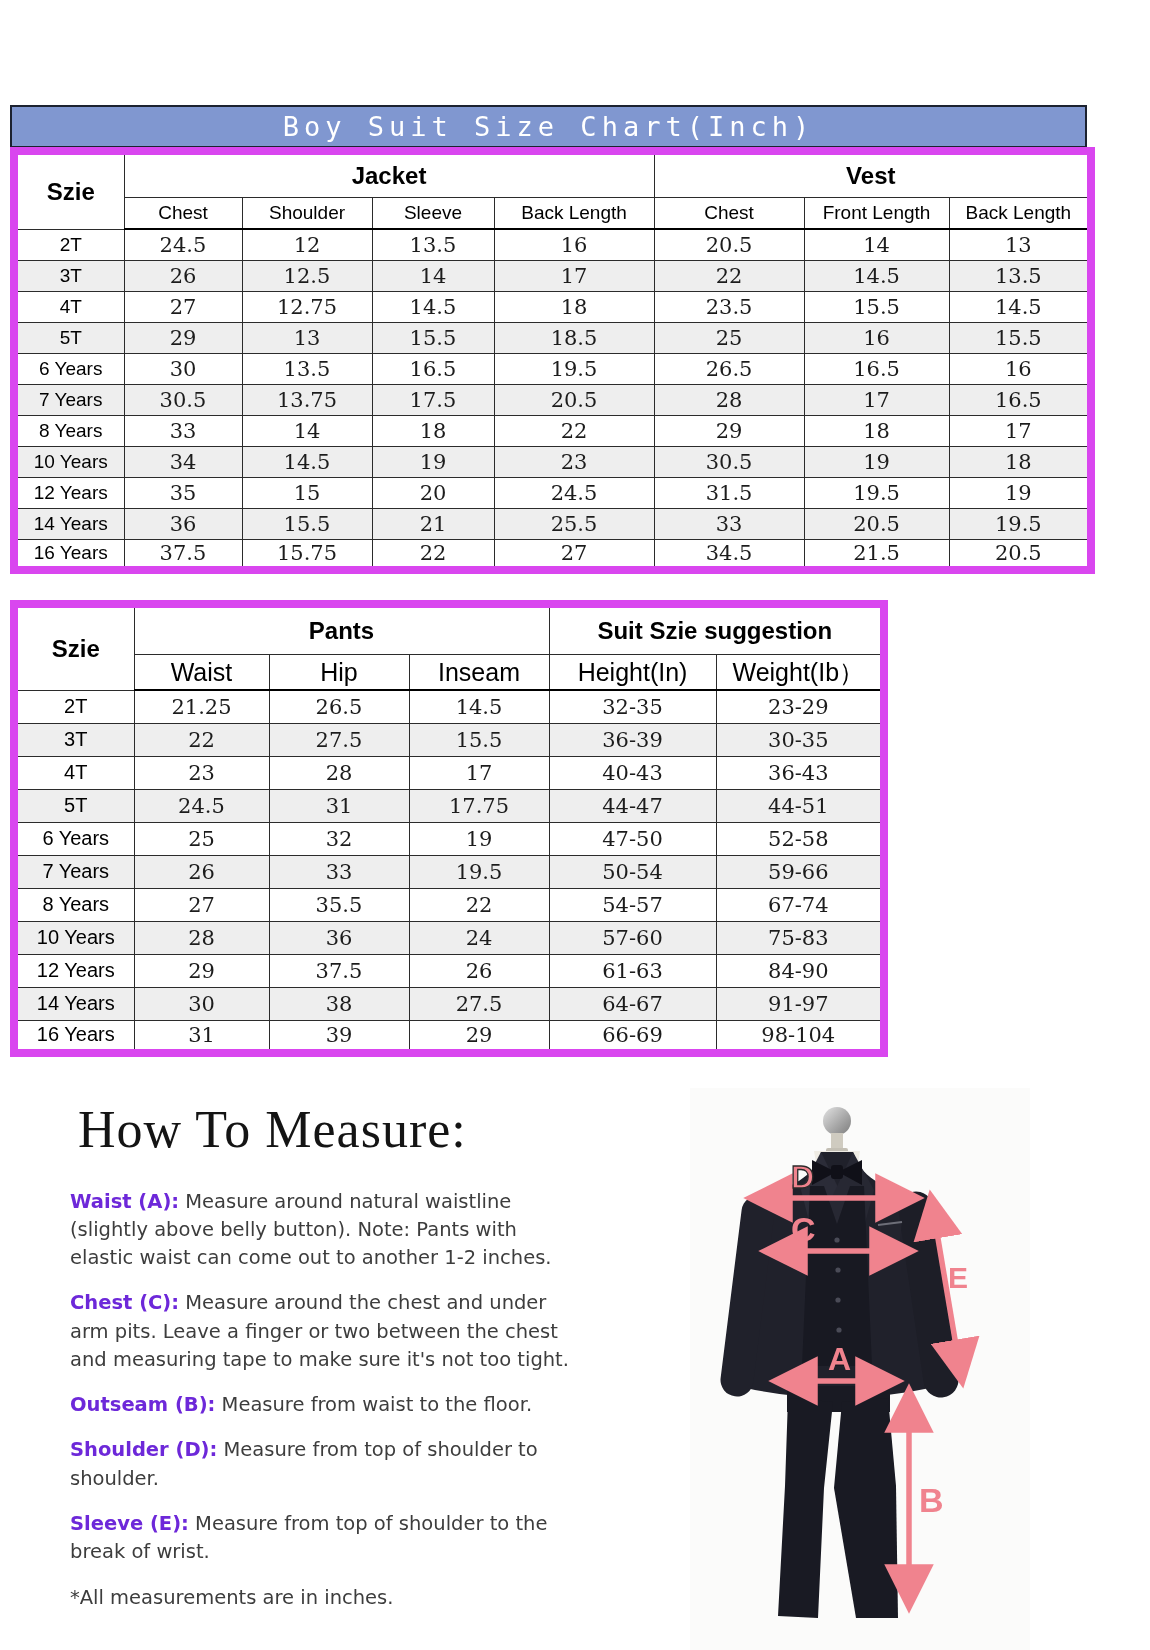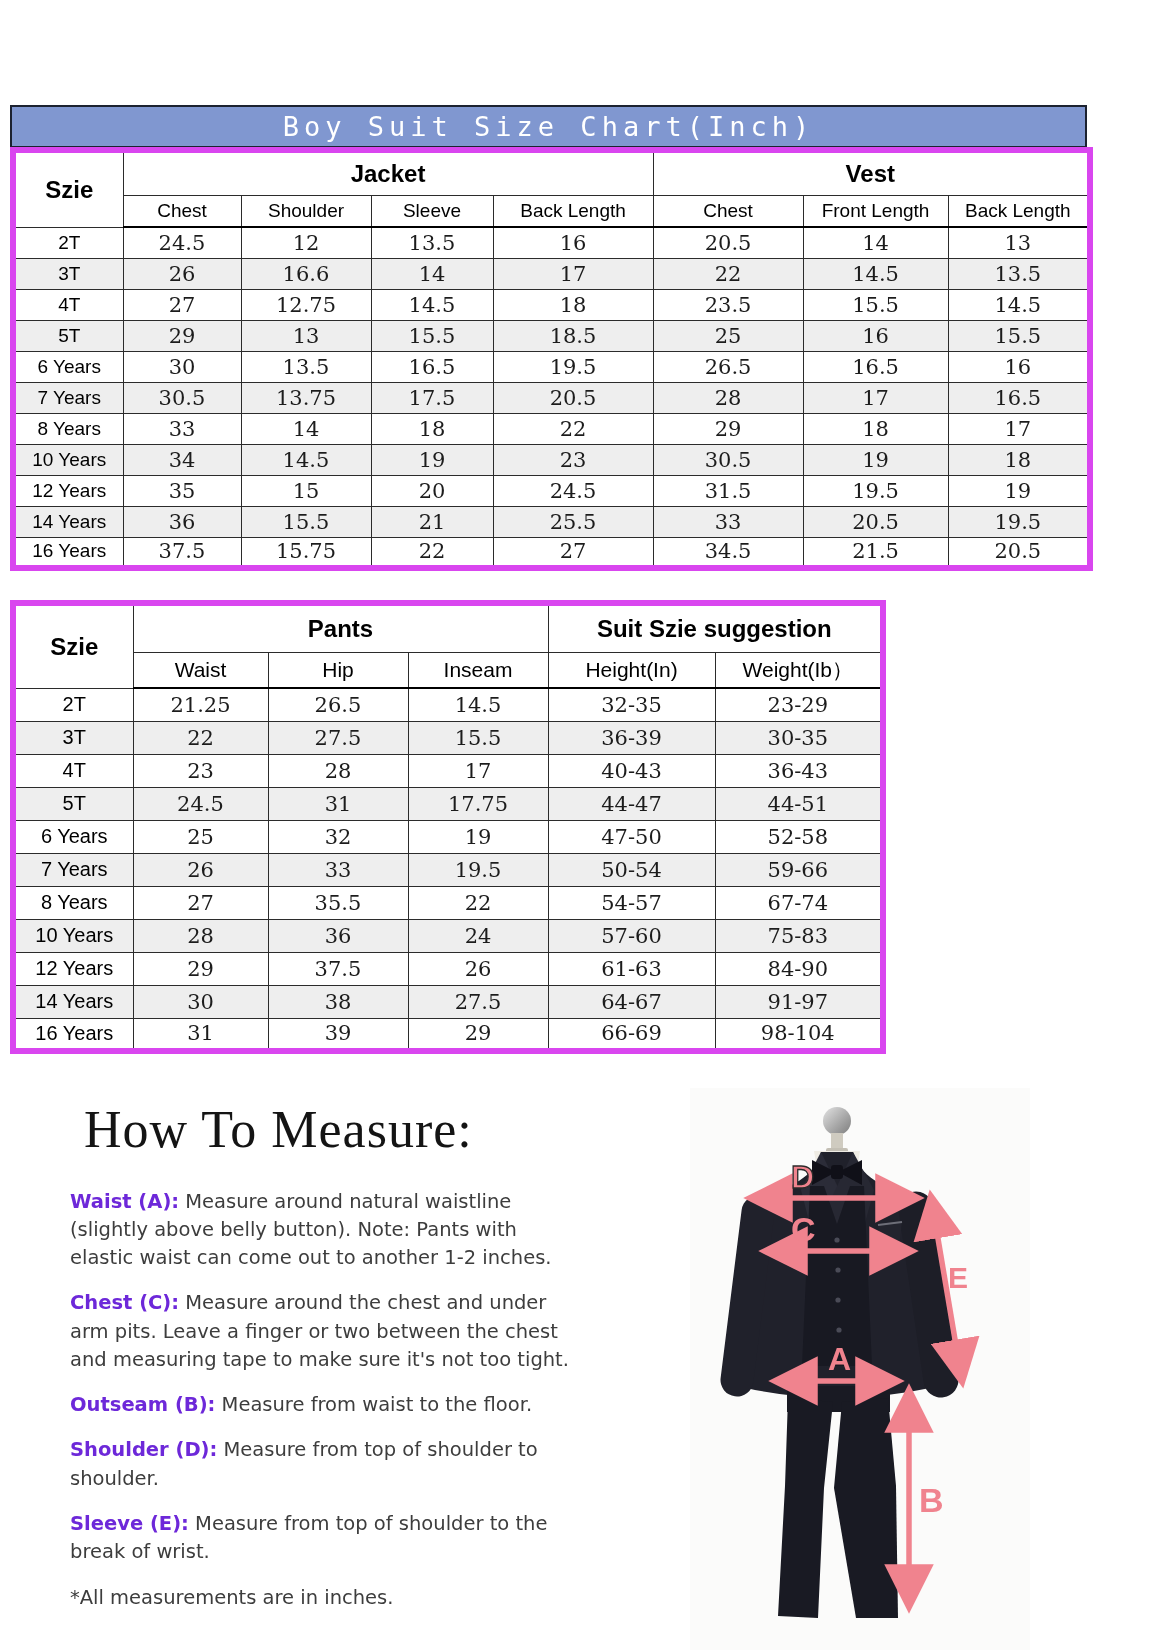--- a/index.html
+++ b/index.html
@@ -11,43 +11,43 @@
   #chart2{left:10px;top:600px;width:870px;}
 
   .title-bar{
     box-sizing:border-box;height:42px;border:2px solid #1c2230;border-bottom:1px solid #1c2230;
     background:#8097D0;color:#ffffff;text-align:center;
     font-family:"DejaVu Sans Mono",monospace;font-size:27px;letter-spacing:5px;
     line-height:40px;font-weight:400;
   }
 
   table.sizes{border-collapse:collapse;table-layout:fixed;width:100%;background:#fff;
-    border:6px solid #d946ef;}
+    border:8px solid #d946ef;}
   table.sizes th,table.sizes td{border:1px solid #2b2b2b;text-align:center;padding:0;overflow:hidden;white-space:nowrap;}
 
   
   tr.group-row th{font-size:24px;font-weight:bold;color:#000;height:42px;font-family:"Liberation Sans",sans-serif;}
   #chart2 tr.group-row th{height:46px;}
   tr.sub-row th{font-size:19px;font-weight:normal;height:30px;border-bottom:2px solid #000;}
-  #chart2 tr.sub-row th{font-size:21px;height:34px;}
+  #chart2 tr.sub-row th{font-size:25px;height:34px;}
   th.corner{font-size:24px;font-weight:bold;}
 
   
   table.sizes tbody th{font-size:19px;font-weight:normal;font-family:"Liberation Sans",sans-serif;}
   #chart2 tbody th{font-size:20px;}
   table.sizes tbody td{font-family:"DejaVu Serif",serif;font-size:21px;color:#1c1c1c;}
   #chart1 tbody tr{height:31px;}
   #chart2 tbody tr{height:33px;}
   tbody tr.shaded{background:#EEEEEE;}
 
   
   #howto{position:absolute;left:70px;top:1103px;width:512px;}
   #howto h1{
     font-family:"Liberation Serif",serif;font-weight:400;color:#141414;
-    font-size:52px;margin:0 0 30px 14px;line-height:1.05;letter-spacing:1px;
+    font-size:52px;margin:0 0 30px 8px;line-height:1.05;letter-spacing:1px;
   }
   #howto p{font-family:"DejaVu Sans",sans-serif;font-size:19.5px;line-height:1.45;
     color:#3d3d3d;margin:0 0 17px 0;}
   #howto p strong{color:#6d28d9;font-weight:bold;}
   #howto p.footnote{margin-top:6px;}
 
   
   #figure{position:absolute;left:690px;top:1088px;width:340px;height:562px;}
 </style>
 </head>
@@ -89,21 +89,21 @@
           <td>12</td>
           <td>13.5</td>
           <td>16</td>
           <td>20.5</td>
           <td>14</td>
           <td>13</td>
         </tr>
         <tr class="shaded">
           <th>3T</th>
           <td>26</td>
-          <td>16.6</td>
+          <td>12.5</td>
           <td>14</td>
           <td>17</td>
           <td>22</td>
           <td>14.5</td>
           <td>13.5</td>
         </tr>
         <tr>
           <th>4T</th>
           <td>27</td>
           <td>12.75</td>

